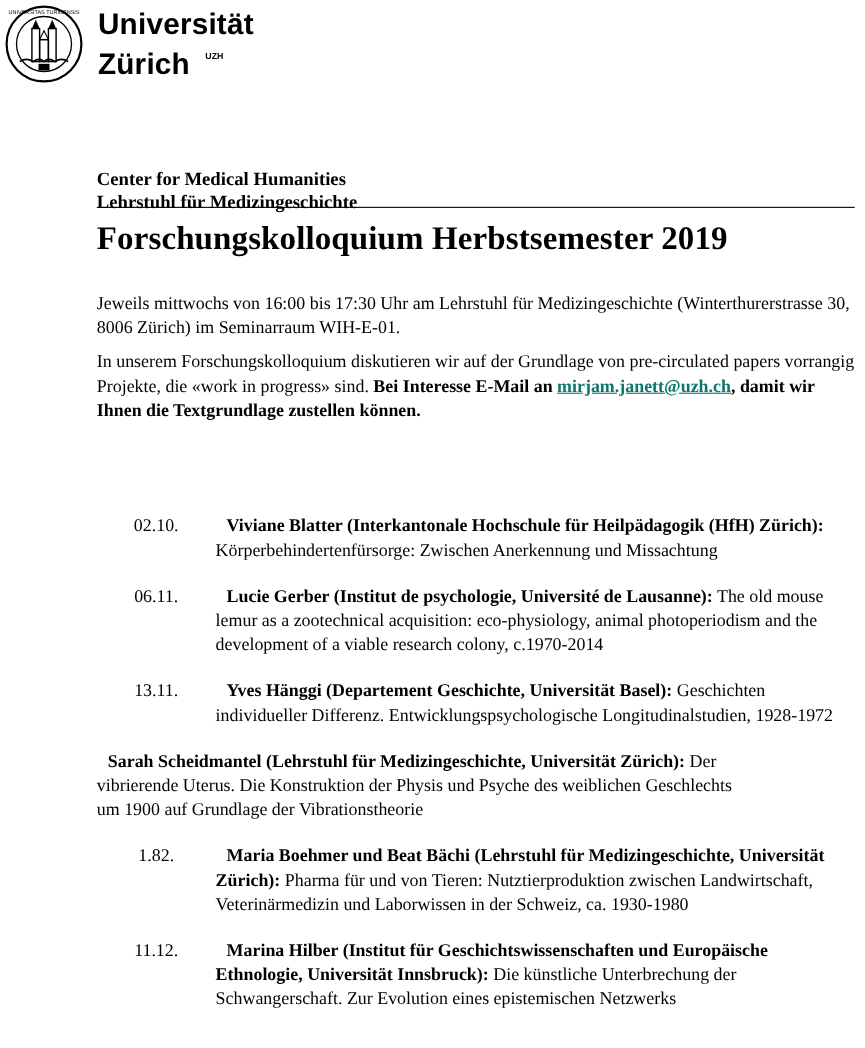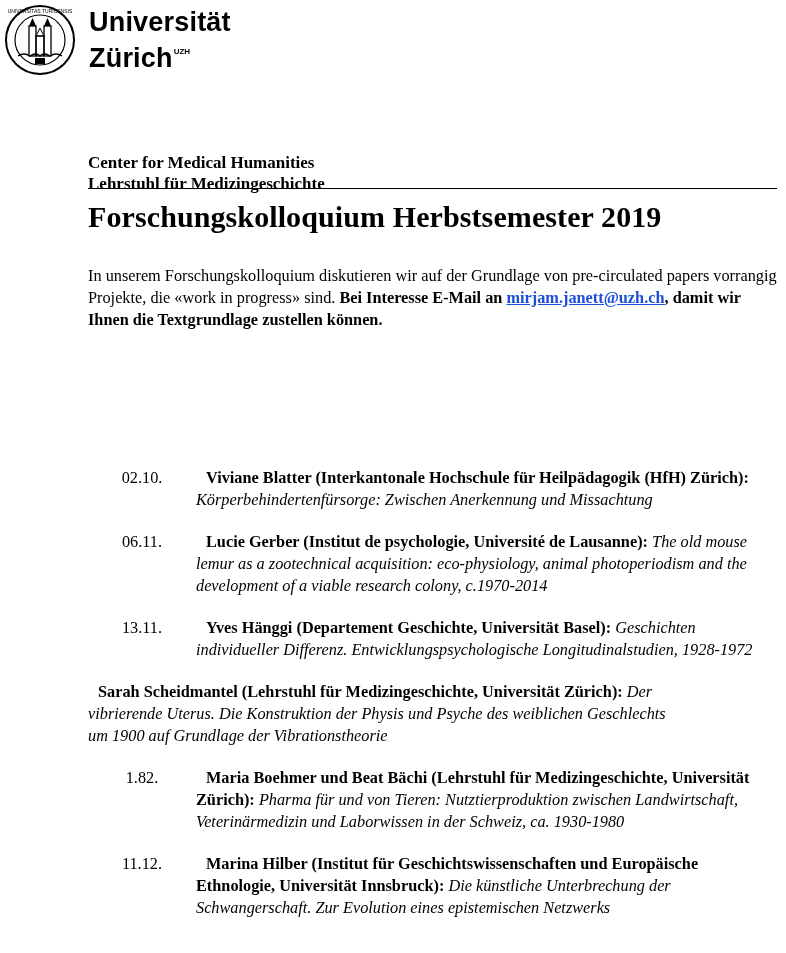--- a/index.html
+++ b/index.html
@@ -6,33 +6,33 @@
   body {
     width: 786px; height: 953px; position: relative; overflow: hidden;
     font-family: "Liberation Serif", "DejaVu Serif", serif; color: #000;
   }
   .logo { position: absolute; left: 4px; top: 4px; display: flex; align-items: center; }
   .seal { width: 72px; height: 72px; }
   .wordmark {
     margin-left: 13px; font-family: "Liberation Sans", "DejaVu Sans", sans-serif;
     font-weight: bold; font-size: 27px; line-height: 29px; letter-spacing: 0.2px;
   }
-  .wordmark sup { font-size: 8px; vertical-align: 13px; margin-left: 1px; letter-spacing: 0; }
+  .wordmark sup { font-size: 8px; vertical-align: 13px; margin-left: 14px; letter-spacing: 0; }
   .inst { position: absolute; left: 88px; top: 152px; font-weight: bold; font-size: 17px; line-height: 21px; }
   .rule { position: absolute; left: 88px; top: 188px; width: 689px; height: 1px; background: #000; }
   .title { position: absolute; left: 88px; top: 197px; font-weight: bold; font-size: 30px; line-height: 40px; margin: 0; letter-spacing: 0.1px; }
   .intro { position: absolute; left: 88px; top: 265px; width: 690px; font-size: 16.3px; line-height: 22px; }
   .intro p { margin: 0 0 9px 0; }
-  .email { color: #1d4ed8; text-decoration: underline; font-weight: bold; }
+  .email { color: #0f766e; text-decoration: underline; font-weight: bold; }
   .sched { position: absolute; left: 88px; top: 467px; width: 700px; }
   .ev { display: flex; font-size: 16.3px; line-height: 22px; margin-bottom: 20px; }
   .ev .date { width: 108px; flex: none; text-align: center; }
   .ev .body { width: 580px; }
   .ev .who { font-weight: bold; margin-left: 10px; }
-  .ev .topic { font-style: italic; }
+  .ev .topic { }
 </style>
 </head>
 <body>
 
 <div class="logo">
   <svg class="seal" viewBox="0 0 72 72">
     <circle cx="36" cy="36" r="34" fill="none" stroke="#000" stroke-width="2"></circle>
     <circle cx="36" cy="36" r="25" fill="none" stroke="#000" stroke-width="1.2"></circle>
     <rect x="25" y="22" width="7" height="30" fill="none" stroke="#000" stroke-width="1.3"></rect>
     <rect x="40" y="22" width="7" height="30" fill="none" stroke="#000" stroke-width="1.3"></rect>
@@ -53,20 +53,21 @@
 <div class="inst">
   <div>Center for Medical Humanities</div>
   <div>Lehrstuhl für Medizingeschichte</div>
 </div>
 
 <div class="rule"></div>
 
 <h1 class="title">Forschungskolloquium Herbstsemester 2019</h1>
 
 <div class="intro">
+  <p>Jeweils mittwochs von 16:00 bis 17:30 Uhr am Lehrstuhl für Medizingeschichte (Winterthurerstrasse 30, 8006 Zürich) im Seminarraum WIH-E-01.</p>
   <p><span>In unserem Forschungskolloquium diskutieren wir auf der Grundlage von pre-circulated papers vorrangig Projekte, die «work in progress» sind. </span><b>Bei Interesse E-Mail an</b> <a class="email">mirjam.janett@uzh.ch</a><b>, damit wir Ihnen die Textgrundlage zustellen können.</b></p>
 </div>
 
 <div class="sched">
   <div class="ev">
     <div class="date">02.10.</div>
     <div class="body"><span class="who">Viviane Blatter (Interkantonale Hochschule für Heilpädagogik (HfH) Zürich):</span> <span class="topic">Körperbehindertenfürsorge: Zwischen Anerkennung und Missachtung</span></div>
   </div>
   <div class="ev">
     <div class="date">06.11.</div>

